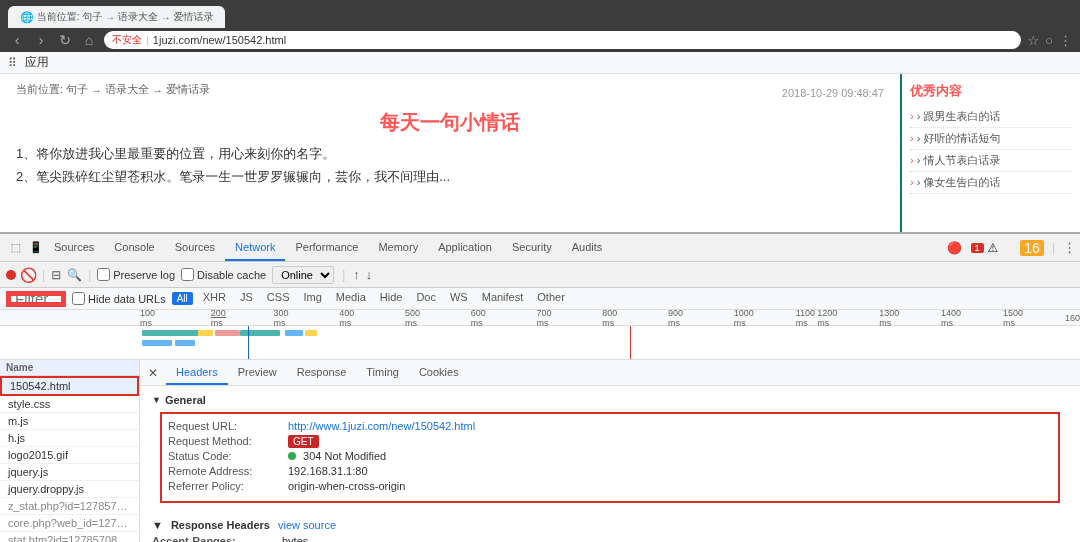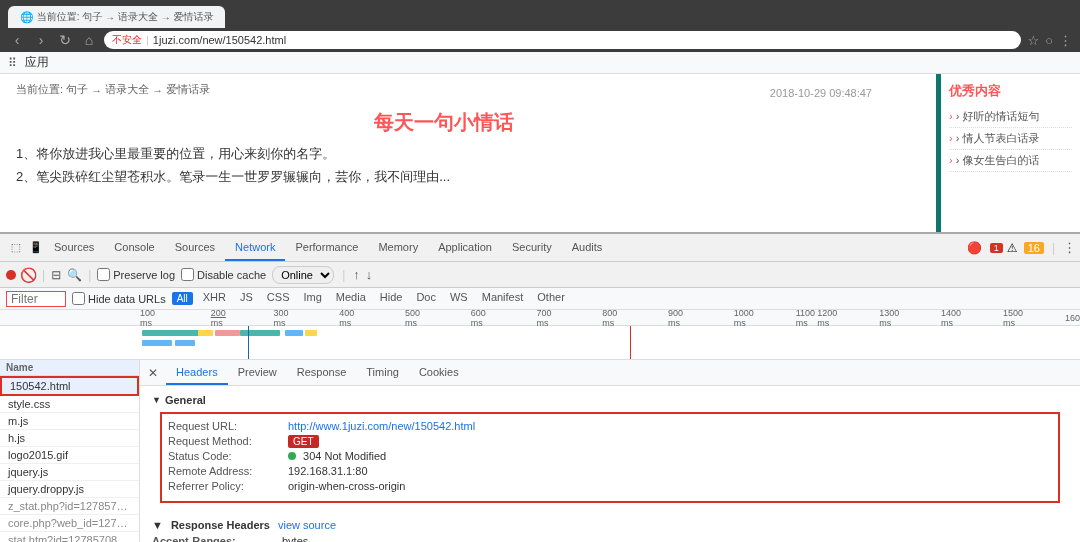--- a/index.html
+++ b/index.html
@@ -26,47 +26,47 @@
     .main-area { display: flex; flex-direction: column; height: calc(542px - 74px); }
     .page-content { background: #fff; flex: 1; overflow: hidden; position: relative; display: flex; }
 
     
     .website { flex: 1; padding: 8px 16px; overflow: hidden; }
     .breadcrumb { font-size: 11px; color: #666; margin-bottom: 6px; }
     .page-title-site { text-align: center; color: #f55; font-size: 20px; font-weight: bold; margin: 6px 0; }
     .site-content { font-size: 13px; color: #333; line-height: 1.8; }
 
     
-    .sidebar { width: 144px; padding: 8px; border-left: 5px solid #0f766e; margin-left: 48px; }
+    .sidebar { width: 180px; padding: 8px; border-left: 2px solid #0f766e; }
     .sidebar-title { font-size: 13px; color: #f55; font-weight: bold; margin-bottom: 6px; }
     .sidebar-item { font-size: 11px; color: #555; padding: 3px 0; border-bottom: 1px dotted #ddd; cursor: pointer; }
     .sidebar-item::before { content: '› '; color: #f55; }
 
     
     .devtools { background: #f8f9fa; border-top: 2px solid #aaa; height: 310px; display: flex; flex-direction: column; }
     .devtools-toolbar { background: #f1f1f1; border-bottom: 1px solid #ccc; height: 28px; display: flex; align-items: center; padding: 0 4px; gap: 0; }
     .devtools-tab { padding: 0 10px; height: 100%; display: flex; align-items: center; font-size: 11px; color: #555; cursor: pointer; border-bottom: 2px solid transparent; }
     .devtools-tab.active { color: #1a73e8; border-bottom: 2px solid #1a73e8; }
     .devtools-icons { display: flex; align-items: center; gap: 4px; margin-left: 4px; }
     .devtools-icon { width: 16px; height: 16px; display: flex; align-items: center; justify-content: center; cursor: pointer; color: #555; font-size: 11px; }
     .error-badge { background: #d93025; color: white; font-size: 9px; padding: 0 4px; border-radius: 2px; margin-left: 4px; }
-    .warn-badge { background: #f9a825; color: white; font-size: 11px; padding: 0 4px; border-radius: 2px; margin-left: 2px; }
+    .warn-badge { background: #f9a825; color: white; font-size: 14px; padding: 0 4px; border-radius: 2px; margin-left: 18px; }
     .devtools-right { margin-left: auto; display: flex; align-items: center; gap: 4px; }
     .gear-btn { cursor: pointer; color: #555; font-size: 13px; }
 
     
     .network-toolbar { background: #f1f1f1; border-bottom: 1px solid #ccc; height: 26px; display: flex; align-items: center; padding: 0 6px; gap: 6px; }
     .record-btn { width: 10px; height: 10px; border-radius: 50%; background: #d93025; cursor: pointer; }
     .checkbox-label { display: flex; align-items: center; gap: 3px; font-size: 11px; color: #333; cursor: pointer; }
     .checkbox-label input { margin: 0; }
-    .online-select { font-size: 11px; padding: 1px 4px; border: 1px solid #ccc; border-radius: 8px; }
+    .online-select { font-size: 11px; padding: 1px 4px; border: 1px solid #ccc; border-radius: 2px; }
 
     
     .network-filter { background: #f8f9fa; border-bottom: 1px solid #ddd; height: 22px; display: flex; align-items: center; padding: 0 6px; gap: 6px; font-size: 11px; color: #333; }
-    .filter-input { border: 1px solid #ef4444; height: 16px; font-size: 12px; padding: 0 4px; width: 60px; }
+    .filter-input { border: 5px solid #ef4444; height: 16px; font-size: 15px; padding: 0 4px; width: 60px; }
     .filter-btn { padding: 0 4px; height: 16px; font-size: 11px; cursor: pointer; border: none; background: none; color: #555; }
 
     
     .timeline { height: 50px; background: #fff; border-bottom: 1px solid #ddd; position: relative; overflow: hidden; }
     .timeline-ruler { height: 16px; background: #f8f9fa; border-bottom: 1px solid #ddd; display: flex; align-items: center; padding: 0 0 0 140px; font-size: 9px; color: #666; }
     .timeline-bars { height: 34px; position: relative; background: #fff; margin-left: 140px; }
 
     
     .devtools-content { display: flex; flex: 1; overflow: hidden; }
 
@@ -142,20 +142,21 @@
       <div style="display:flex; justify-content:space-between; align-items:center; margin-bottom:4px;">
         <span class="breadcrumb">当前位置: 句子 → 语录大全 → 爱情话录</span>
         <span style="font-size:11px;color:#999">2018-10-29 09:48:47</span>
       </div>
       <div class="page-title-site">每天一句小情话</div>
       <div class="site-content">1、将你放进我心里最重要的位置，用心来刻你的名字。</div>
       <div class="site-content" style="overflow:hidden;white-space:nowrap;text-overflow:ellipsis;max-width:500px;">2、笔尖跌碎红尘望苍积水。笔录一生一世罗罗辗辗向，芸你，我不间理由...</div>
     </div>
     <div class="sidebar">
       <div class="sidebar-title">优秀内容</div>
+      <div class="sidebar-item">› 跟男生表白的话</div>
       <div class="sidebar-item">› 好听的情话短句</div>
       <div class="sidebar-item">› 情人节表白话录</div>
       <div class="sidebar-item">› 像女生告白的话</div>
     </div>
   </div>
 
   <div class="devtools">
 
     <div class="devtools-toolbar">
       <div class="devtools-icons">

